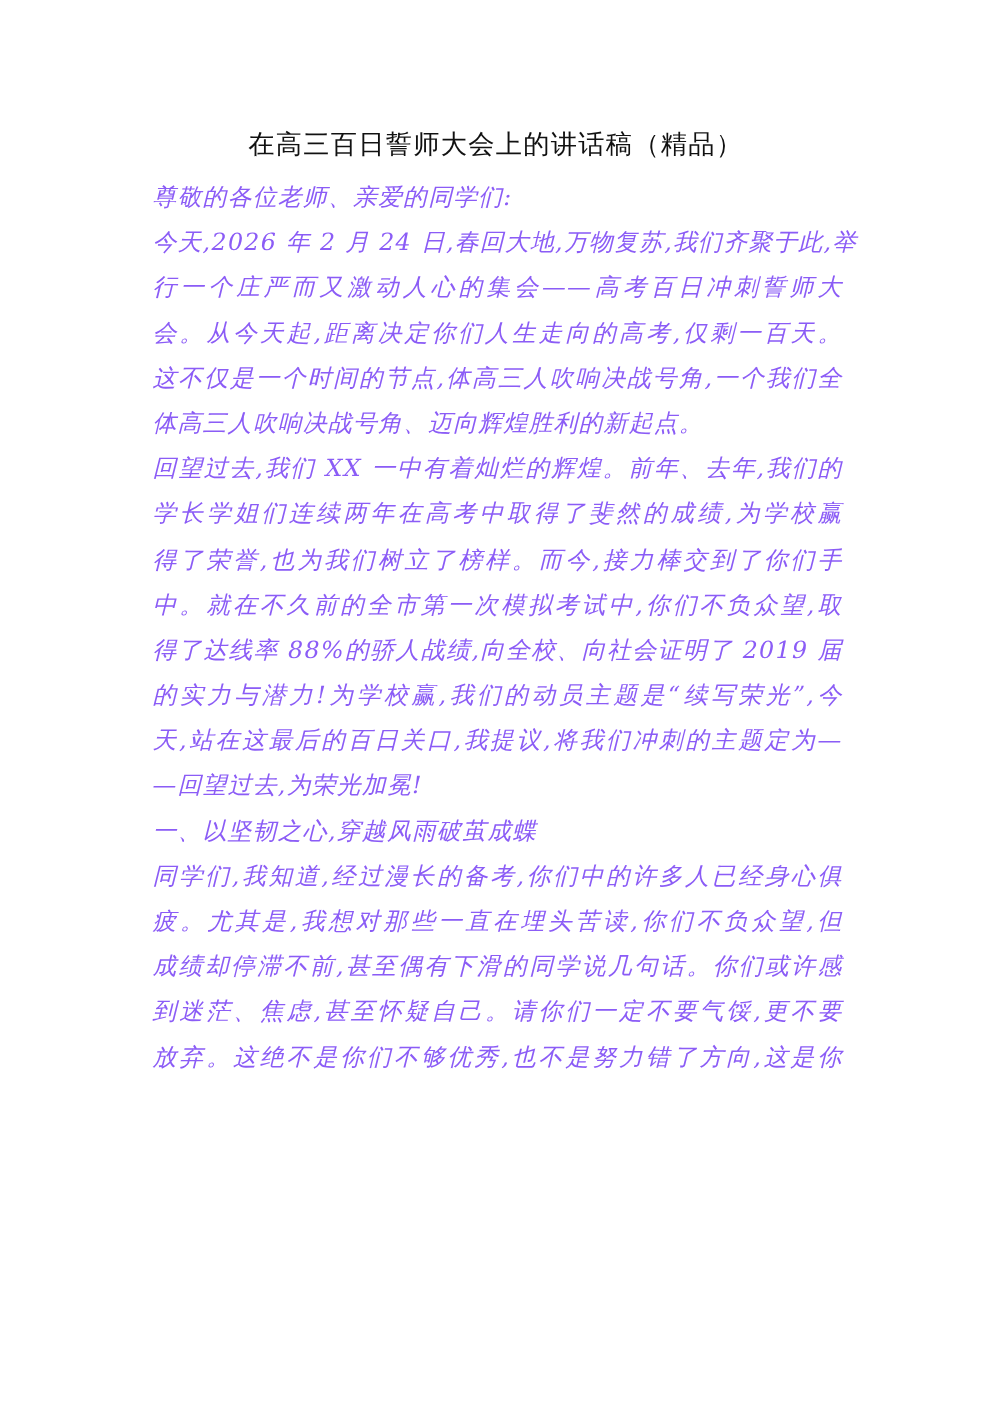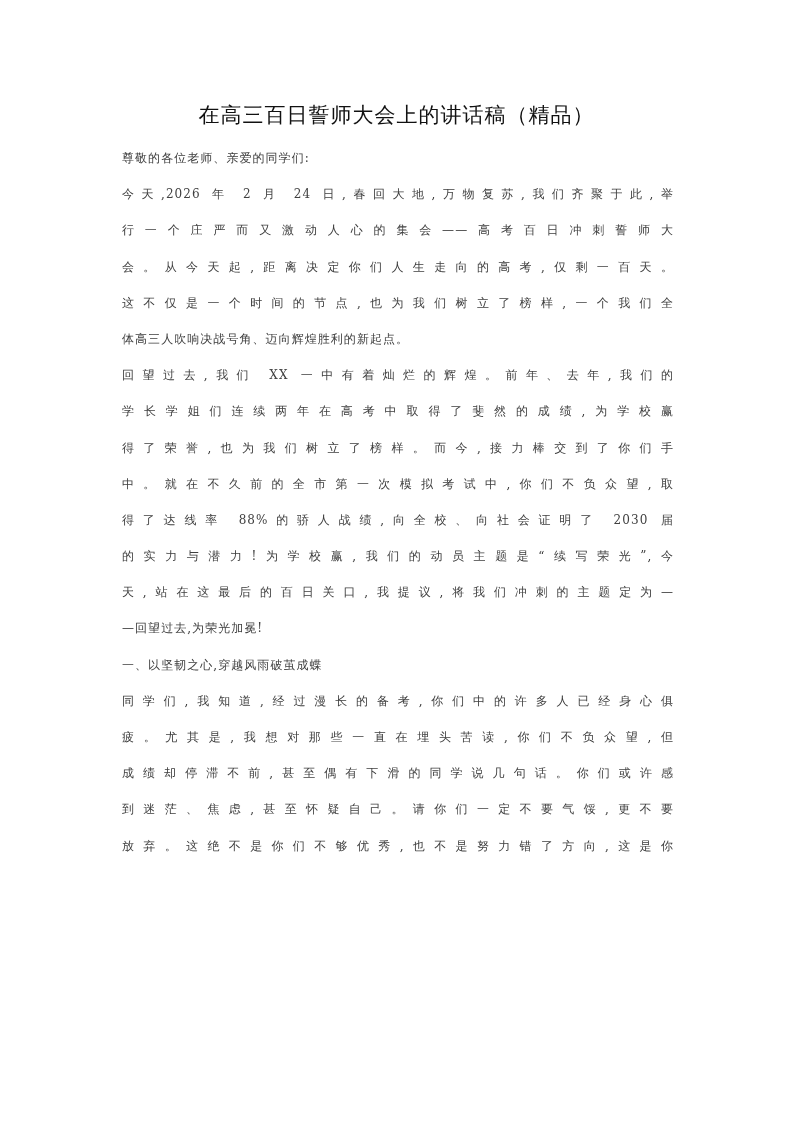--- a/index.html
+++ b/index.html
@@ -38,51 +38,52 @@
       margin: 0;
     }
     .body-text {
       position: absolute;
       left: 122px;
       top: 140px;
       width: 552px;
     }
     .line {
       display: block;
-      font-size: 12px;
+      font-size: 19px;
       line-height: 36.2px;
       height: 36.2px;
       white-space: nowrap;
       letter-spacing: 1.05px;
       text-align: justify;
       text-align-last: justify;
-      color: #404040;
+      color: #8b5cf6;
+      font-style: italic;
     }
     .line.last {
       text-align-last: left;
     }
   </style>
 </head>
 <body>
 
 <div class="page">
   <h1 class="title">在高三百日誓师大会上的讲话稿（精品）</h1>
 
   <div class="body-text">
     <span class="line last">尊敬的各位老师、亲爱的同学们:</span>
     <span class="line">今天,2026 年 2 月 24 日,春回大地,万物复苏,我们齐聚于此,举</span>
     <span class="line">行一个庄严而又激动人心的集会——高考百日冲刺誓师大</span>
     <span class="line">会。从今天起,距离决定你们人生走向的高考,仅剩一百天。</span>
-    <span class="line">这不仅是一个时间的节点,也为我们树立了榜样,一个我们全</span>
+    <span class="line">这不仅是一个时间的节点,体高三人吹响决战号角,一个我们全</span>
     <span class="line last">体高三人吹响决战号角、迈向辉煌胜利的新起点。</span>
     <span class="line">回望过去,我们 XX 一中有着灿烂的辉煌。前年、去年,我们的</span>
     <span class="line">学长学姐们连续两年在高考中取得了斐然的成绩,为学校赢</span>
     <span class="line">得了荣誉,也为我们树立了榜样。而今,接力棒交到了你们手</span>
     <span class="line">中。就在不久前的全市第一次模拟考试中,你们不负众望,取</span>
-    <span class="line">得了达线率 88%的骄人战绩,向全校、向社会证明了 2030 届</span>
+    <span class="line">得了达线率 88%的骄人战绩,向全校、向社会证明了 2019 届</span>
     <span class="line">的实力与潜力!为学校赢,我们的动员主题是“续写荣光”,今</span>
     <span class="line">天,站在这最后的百日关口,我提议,将我们冲刺的主题定为—</span>
     <span class="line last">—回望过去,为荣光加冕!</span>
     <span class="line last">一、以坚韧之心,穿越风雨破茧成蝶</span>
     <span class="line">同学们,我知道,经过漫长的备考,你们中的许多人已经身心俱</span>
     <span class="line">疲。尤其是,我想对那些一直在埋头苦读,你们不负众望,但</span>
     <span class="line">成绩却停滞不前,甚至偶有下滑的同学说几句话。你们或许感</span>
     <span class="line">到迷茫、焦虑,甚至怀疑自己。请你们一定不要气馁,更不要</span>
     <span class="line">放弃。这绝不是你们不够优秀,也不是努力错了方向,这是你</span>
   </div>

